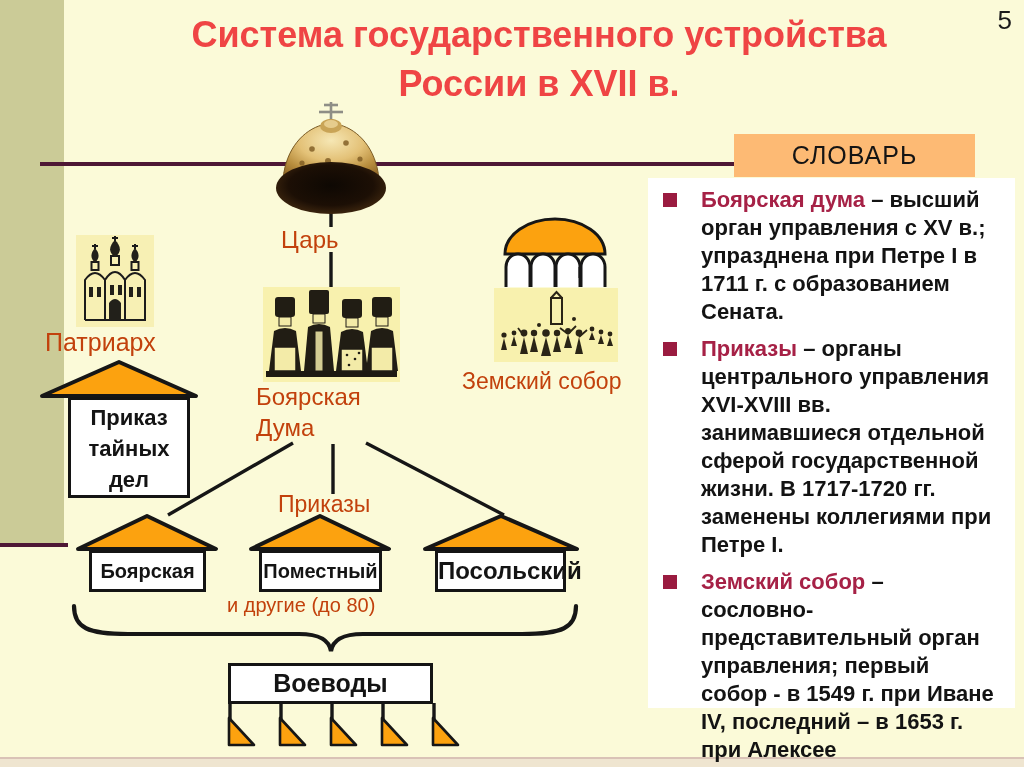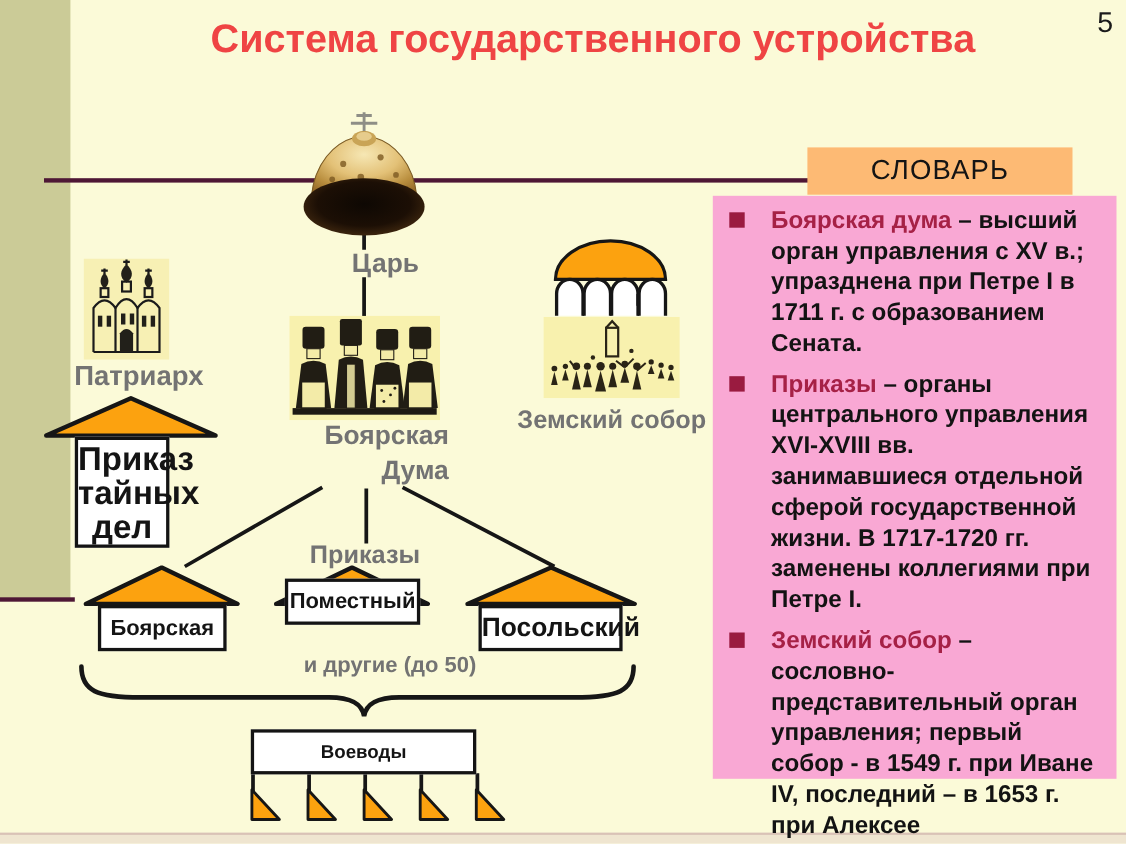--- a/index.html
+++ b/index.html
@@ -15,60 +15,61 @@
   .page-number{position:absolute;top:5px;right:12px;font-size:26px;color:#1a1a1a;}
 
   .title{position:absolute;left:64px;top:10px;width:950px;text-align:center;
          color:#ef4444;font-size:36px;font-weight:bold;line-height:49px;}
 
   
   .glossary-header{position:absolute;left:734px;top:134px;width:241px;height:43px;
       background:#fdba74;color:#141414;font-size:25px;letter-spacing:1px;
       text-align:center;line-height:43px;}
   .glossary-panel{position:absolute;left:648px;top:178px;width:367px;height:530px;
-      background:#f9a8d4;box-sizing:border-box;padding:8px 10px 0 15px;}
+      background:#ffffff;box-sizing:border-box;padding:8px 10px 0 15px;}
   .gl-item{display:flex;margin-bottom:9px;}
   .gl-bullet{flex:0 0 auto;width:14px;height:14px;background:#9A1B40;margin:7px 24px 0 0;}
   .gl-text{margin:0;width:296px;font-size:22px;font-weight:bold;line-height:28px;color:#131313;}
   .gl-term{color:#A62146;}
 
   
-  .dlabel{position:absolute;text-align:right;color:#737373;font-weight:bold;}
+  .dlabel{position:absolute;text-align:left;color:#c2410c;font-weight:normal;}
   .tsar-label{left:281px;top:226px;width:100px;font-size:24px;}
   .patriarch-label{left:45px;top:328px;width:140px;font-size:25px;}
   .duma-label{left:256px;top:381px;width:152px;font-size:24px;line-height:31px;}
   .zemsky-label{left:462px;top:368px;width:180px;font-size:23px;}
   .prikazy-label{left:278px;top:491px;width:104px;font-size:23px;}
   .others-label{left:227px;top:594px;width:206px;font-size:20px;}
 
   .white-box{position:absolute;background:#fff;border:3px solid #141414;box-sizing:border-box;
       text-align:center;font-weight:bold;color:#141414;}
-  .secret-box{left:68px;top:397px;width:86px;height:101px;font-size:30px;line-height:31px;padding-top:2px;}
+  .secret-box{left:68px;top:397px;width:122px;height:101px;font-size:22px;line-height:31px;padding-top:2px;}
   .house-box1{left:89px;top:550px;width:117px;height:42px;font-size:20px;line-height:36px;}
-  .house-box2{left:259px;top:526px;width:123px;height:42px;font-size:20px;line-height:36px;}
+  .house-box2{left:259px;top:550px;width:123px;height:42px;font-size:20px;line-height:36px;}
   .house-box3{left:435px;top:550px;width:131px;height:42px;font-size:24px;line-height:36px;}
-  .voevody-box{left:228px;top:663px;width:205px;height:41px;font-size:17px;line-height:35px;}
+  .voevody-box{left:228px;top:663px;width:205px;height:41px;font-size:25px;line-height:35px;}
 
   .abs{position:absolute;}
   svg{display:block;}
 </style>
 </head>
 <body>
 
 <div id="slide">
 
   <div class="left-strip"></div>
   <div class="strip-underline"></div>
   <div class="main-hline"></div>
   <div class="bottom-band"></div>
 
   <div class="page-number">5</div>
 
   <div class="title">
     <div>Система государственного устройства</div>
+    <div>России в  XVII в.</div>
   </div>
 
   <svg class="abs" style="left:0;top:0;" width="1024" height="767" viewBox="0 0 1024 767">
     <g stroke="#161616" stroke-width="3.4" fill="none">
       <path d="M331,211 V227 M331,252 V288"></path>
       <path d="M293,443 L168,515 M333,444 V494 M366,443 L504,515"></path>
       <path d="M230,703 V719 M281,703 V719 M332,703 V719 M383,703 V719 M434,703 V719"></path>
     </g>
     <path fill="none" stroke="#161616" stroke-width="4.2" stroke-linecap="round" d="M74,606 C74,628 88,634 128,634 L299,634 C320,634 329,640 331,651 C333,640 342,634 363,634 L522,634 C562,634 576,628 576,606"></path>
     <g fill="#FCA20F" stroke="#161616" stroke-width="2.6" stroke-linejoin="round">
@@ -242,21 +243,21 @@
   <svg class="abs" style="left:247px;top:513px;" width="146" height="40" viewBox="0 0 146 40">
     <polygon points="4,36 73,3 142,36" fill="#FCA20F" stroke="#161616" stroke-width="4" stroke-linejoin="round"></polygon>
   </svg>
   <div class="white-box house-box2">Поместный</div>
 
   <svg class="abs" style="left:421px;top:513px;" width="160" height="40" viewBox="0 0 160 40">
     <polygon points="4,36 80,3 156,36" fill="#FCA20F" stroke="#161616" stroke-width="4" stroke-linejoin="round"></polygon>
   </svg>
   <div class="white-box house-box3">Посольский</div>
 
-  <div class="dlabel others-label">и другие (до 50)</div>
+  <div class="dlabel others-label">и другие (до 80)</div>
 
   <div class="white-box voevody-box">Воеводы</div>
 
   <div class="glossary-header">СЛОВАРЬ</div>
   <div class="glossary-panel">
     <div class="gl-item">
       <div class="gl-bullet"></div>
       <p class="gl-text"><span class="gl-term">Боярская дума</span><span> – высший орган управления с XV в.; упразднена при Петре I в 1711 г. с образованием Сената.</span></p>
     </div>
     <div class="gl-item">

